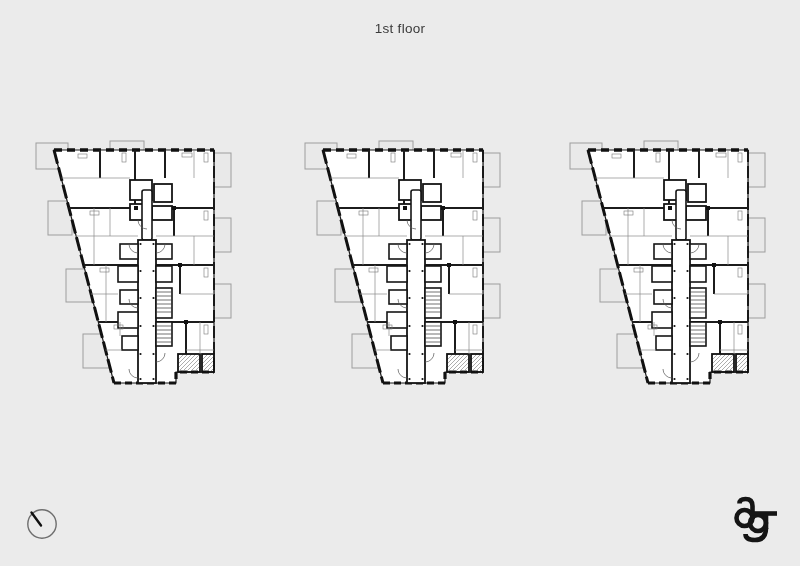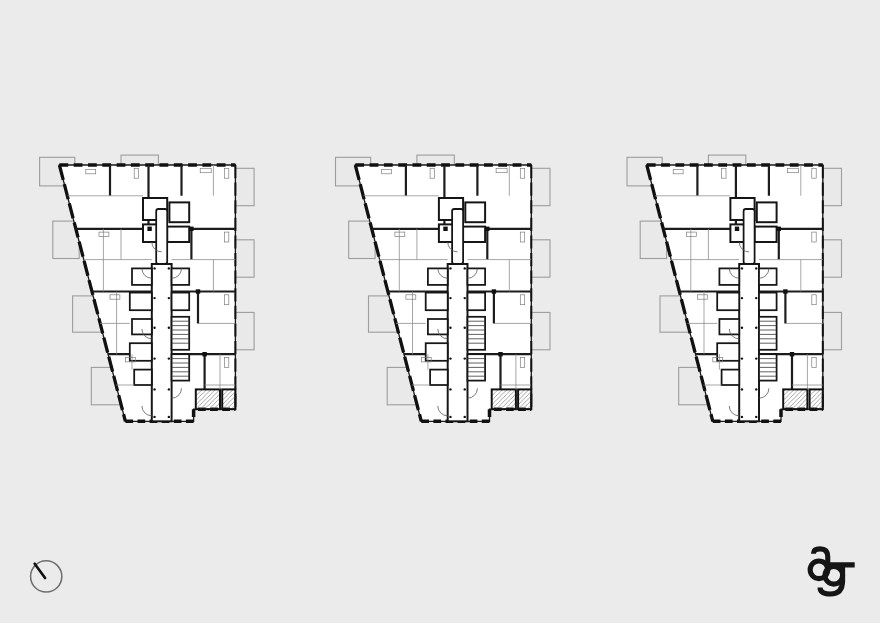--- a/index.html
+++ b/index.html
@@ -165,20 +165,21 @@
         <g fill="#111111">
           <rect x="100" y="66" width="4" height="4"></rect>
           <rect x="138" y="66" width="4" height="4"></rect>
           <rect x="144" y="123" width="4" height="4"></rect>
           <rect x="150" y="180" width="4" height="4"></rect>
         </g>
       </symbol>
     </defs>
   </svg>
 
+  <div class="page-title">1st floor</div>
 
   <div class="plan plan-1">
     <svg width="200" height="250" viewBox="0 0 200 250">
         <use href="#plan-symbol"></use>
       </svg>
   </div>
   <div class="plan plan-2">
     <svg width="200" height="250" viewBox="0 0 200 250">
         <use href="#plan-symbol"></use>
       </svg>

